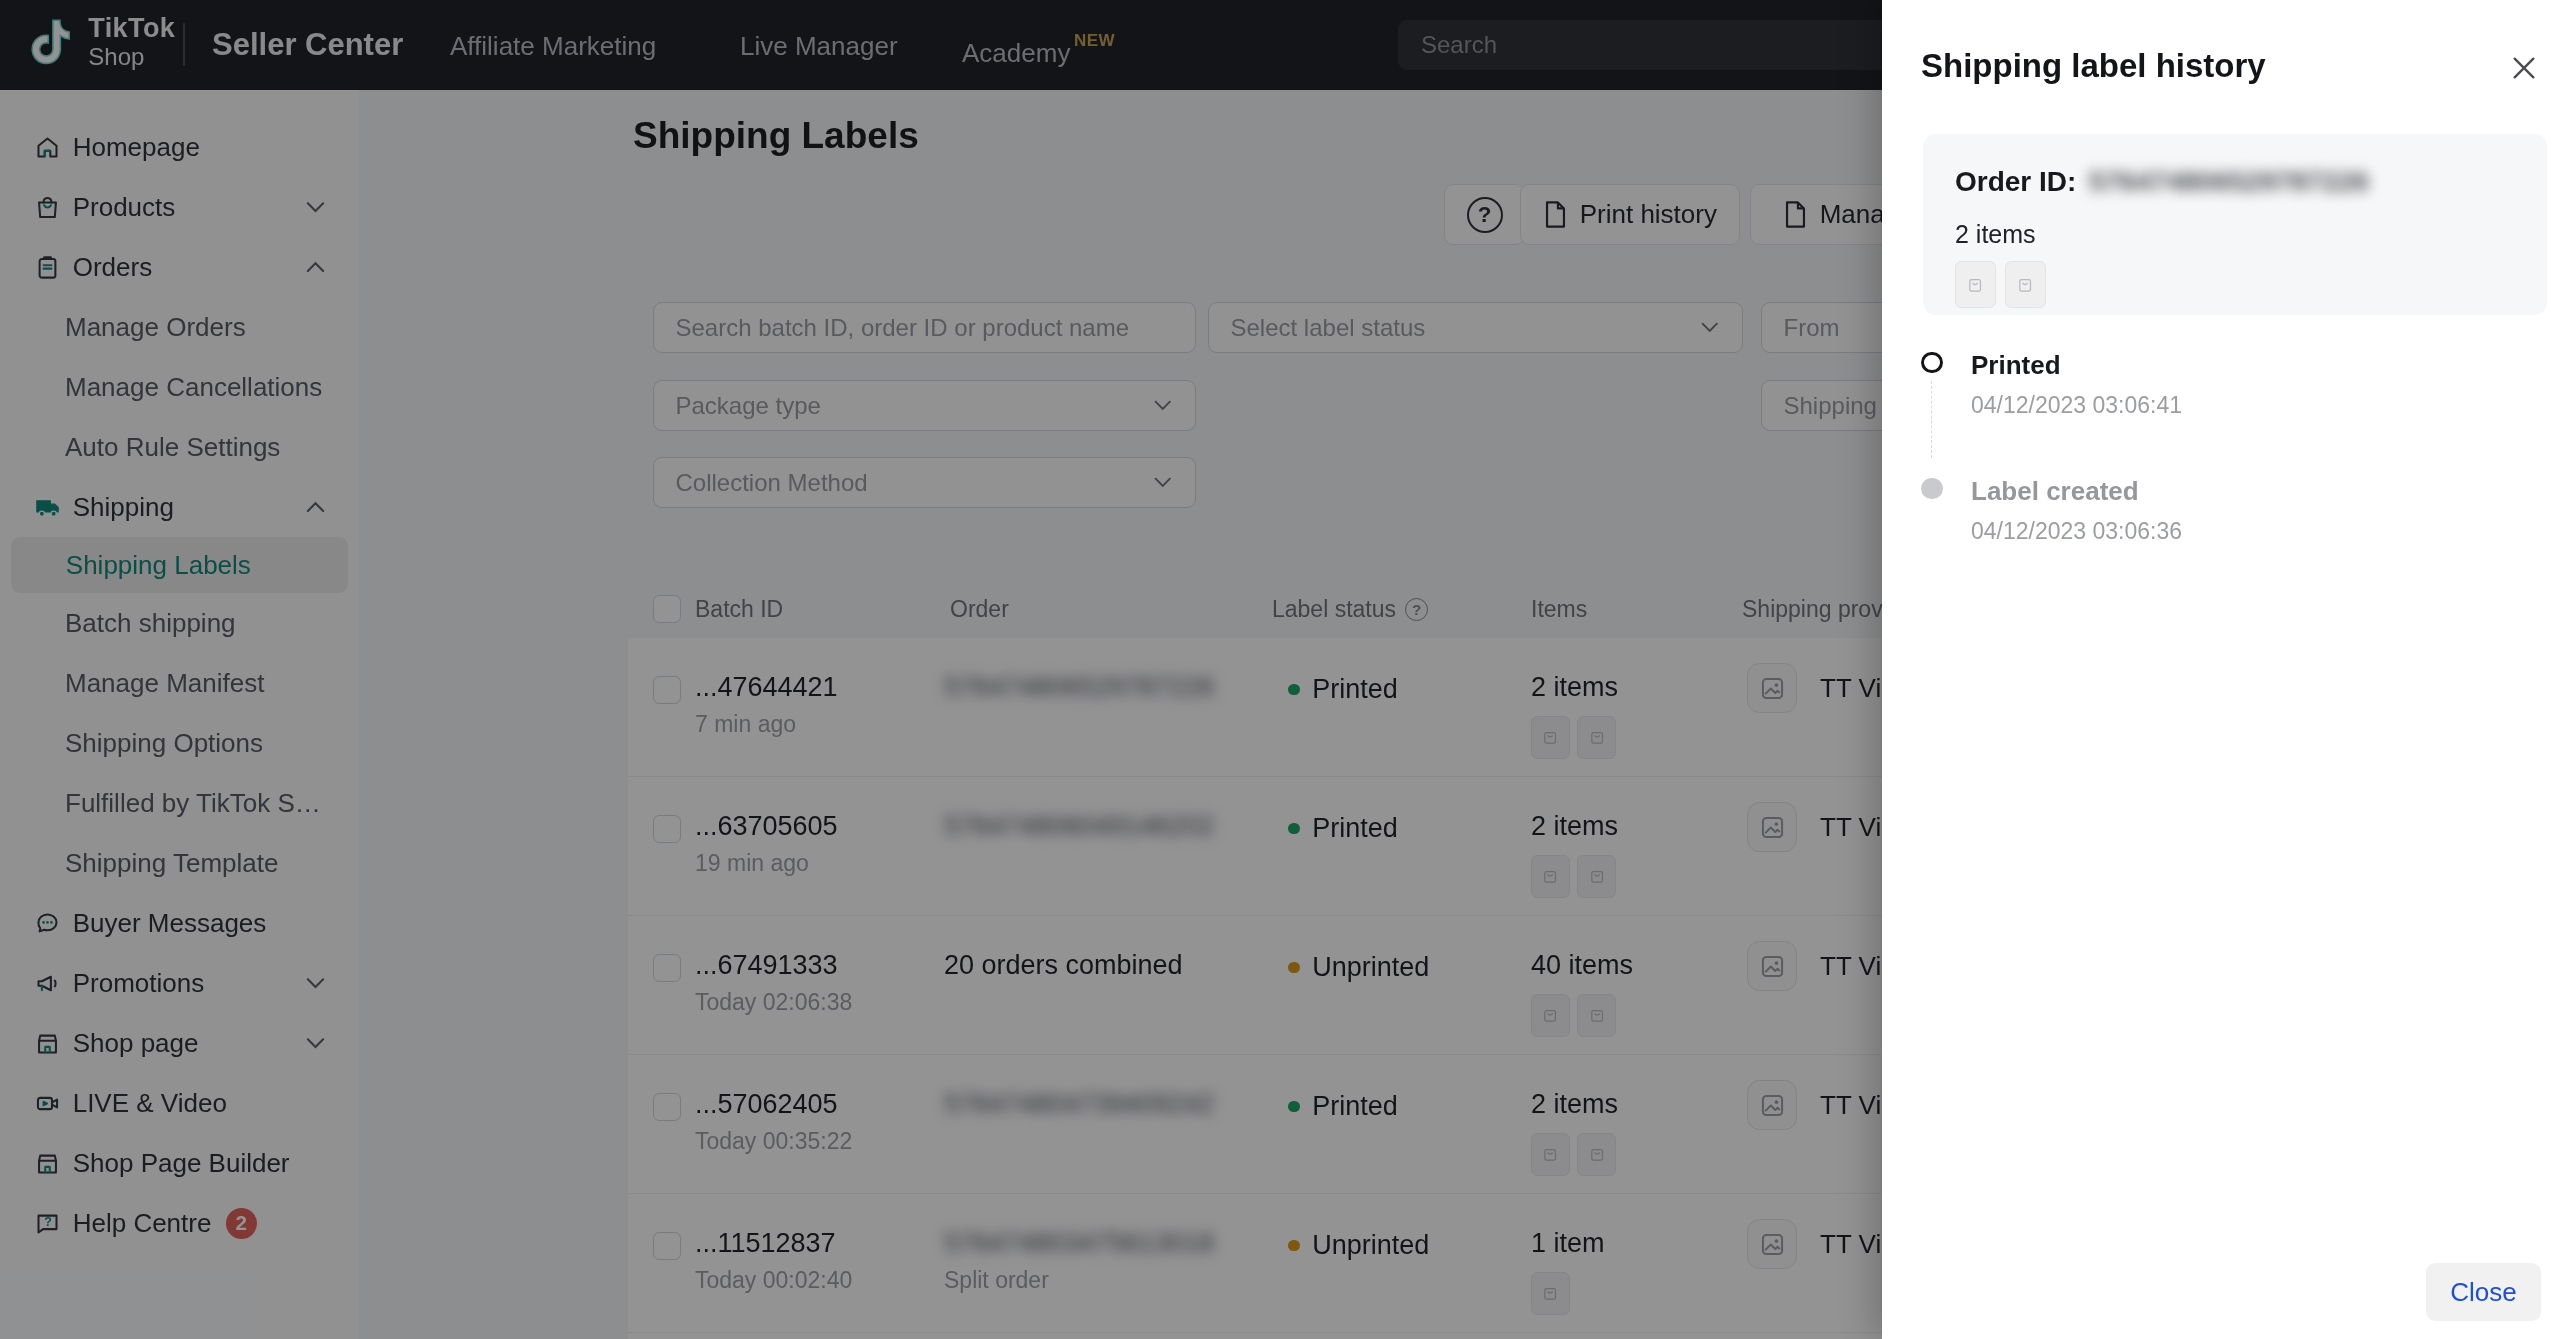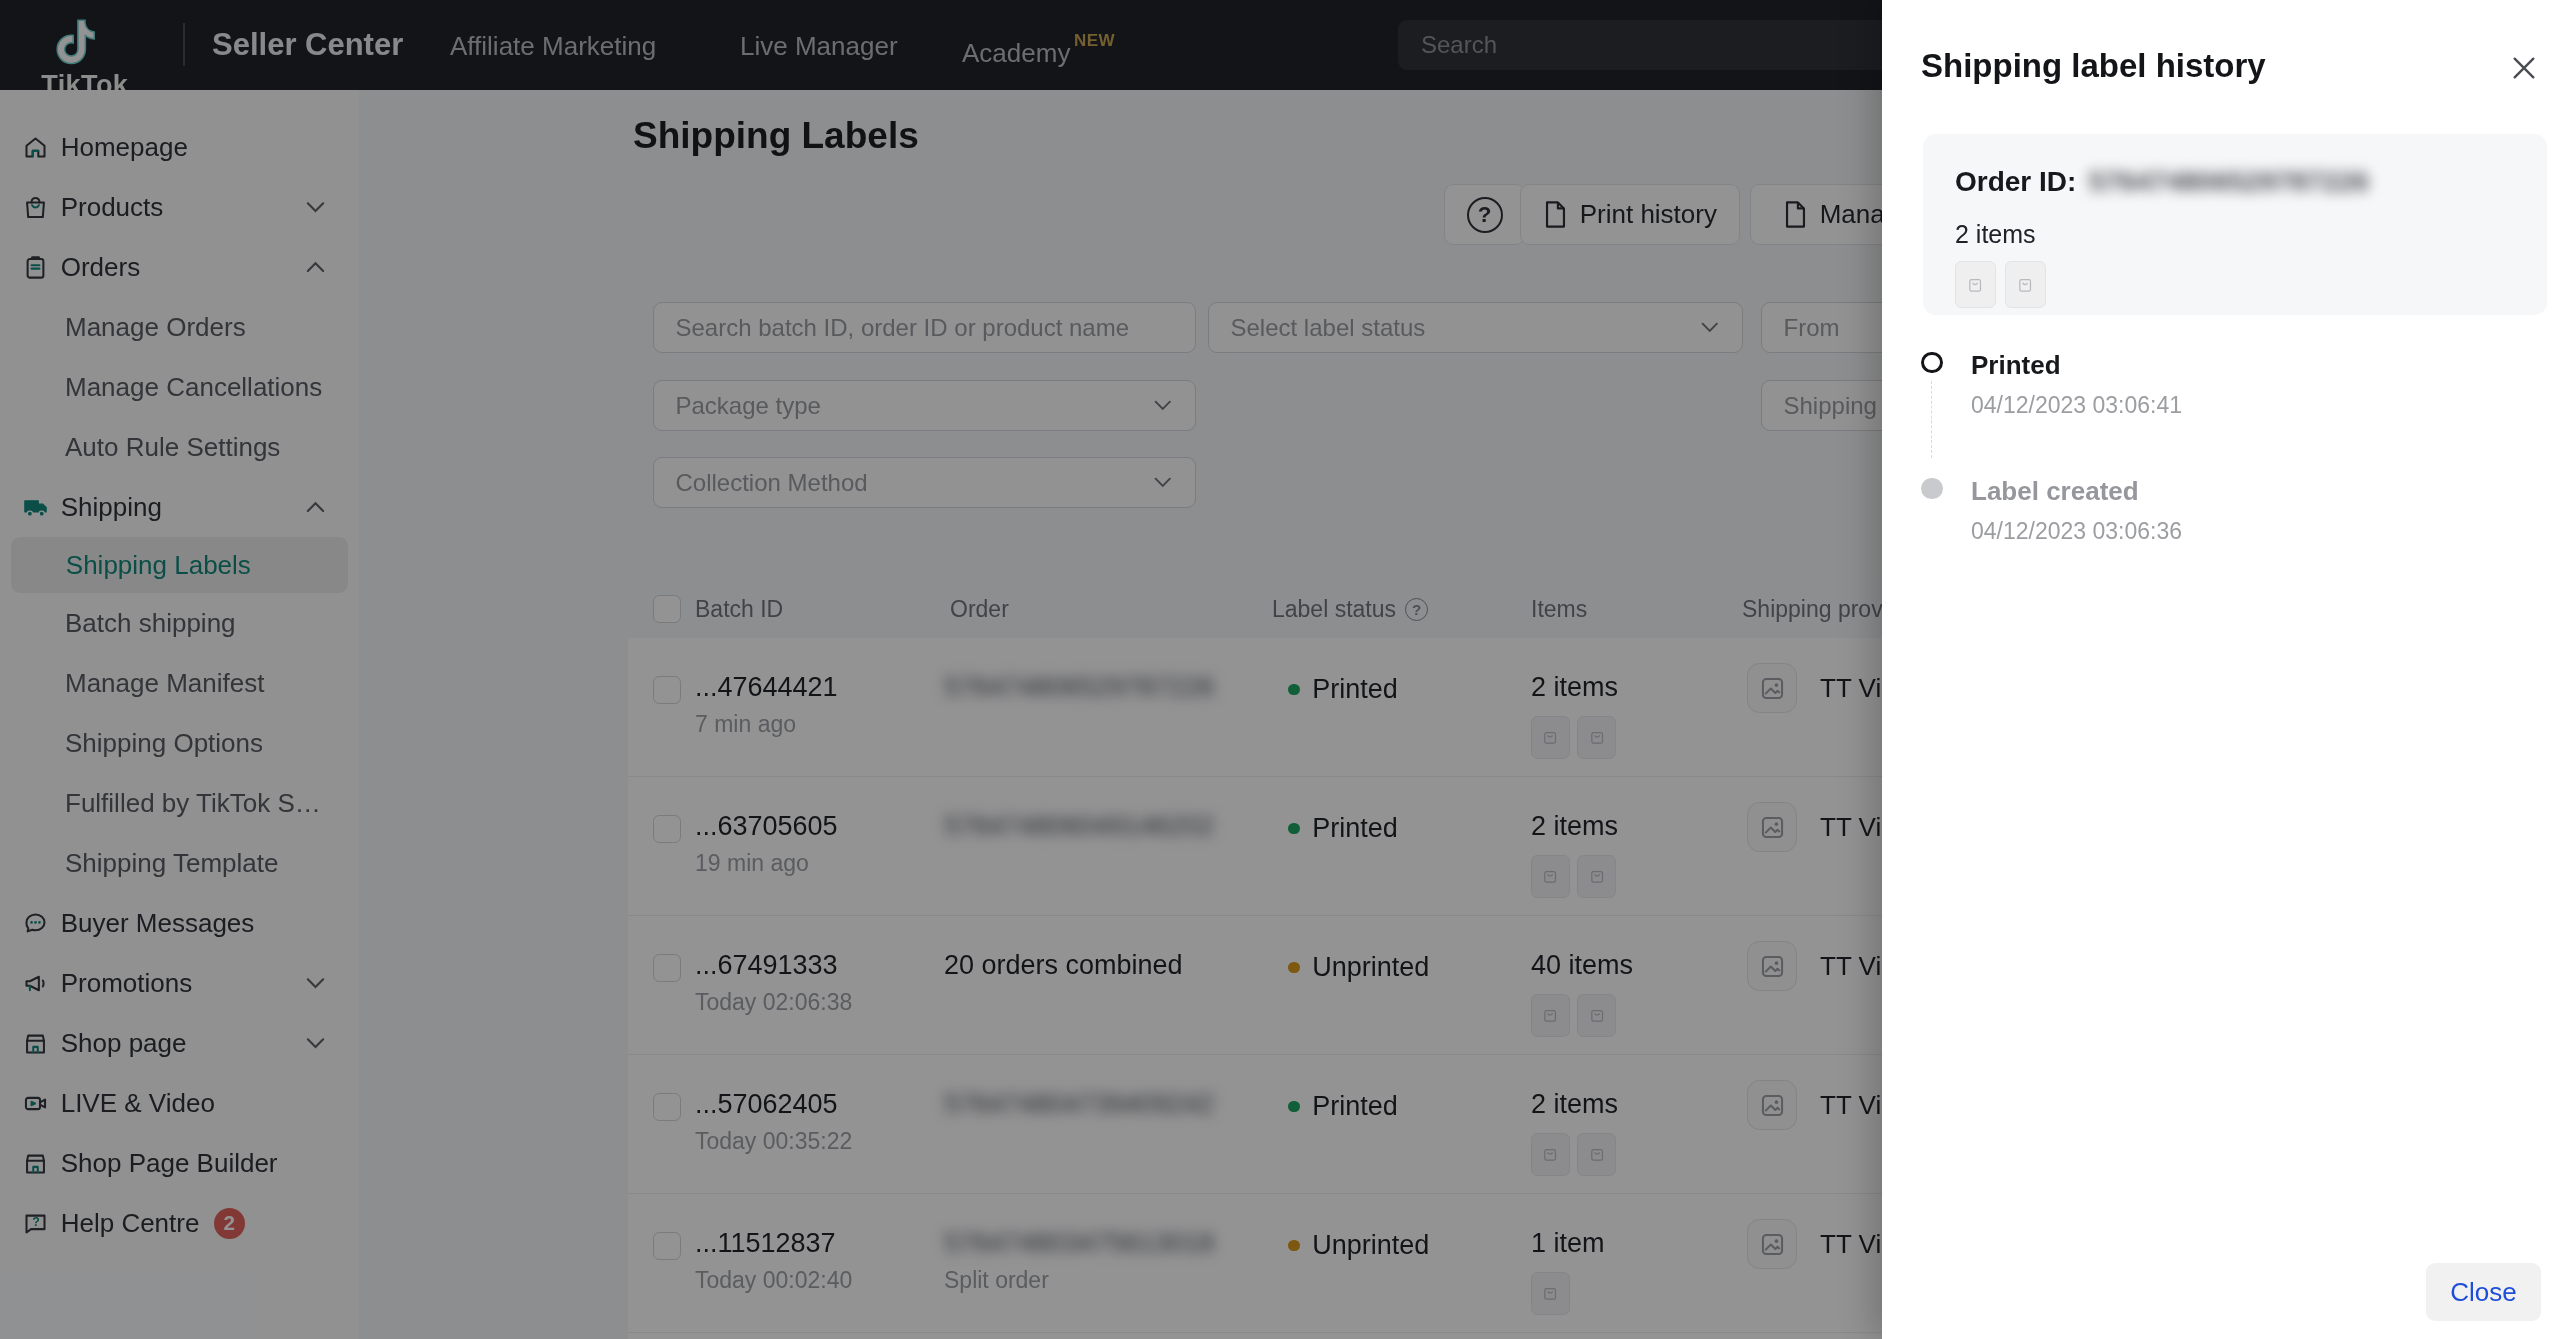--- a/index.html
+++ b/index.html
@@ -2,37 +2,37 @@
 <html style="font-size:14.3px"><head>
 <meta charset="utf-8">
 <style>
   * { margin:0; padding:0; box-sizing:border-box; }
   html,body { width:2576px; height:1339px; overflow:hidden; background:#f5f6f7;
     font-family:"Liberation Sans", sans-serif; }
   .app { position:relative; width:2576px; height:1339px; }
 
   
   .navbar { position:absolute; left:0; top:0; width:2576px; height:90px; background:#1b1d22; z-index:1; }
-  .logo-wrap { position:absolute; left:30.5px; top:12.5px; display:flex; align-items:center;flex-direction:column; }
+  .logo-wrap { position:absolute; left:30.5px; top:12.5px; display:flex; align-items:center; }
   .logo-note { width:47px; height:59px; }
   .brand-text { margin-left:10.8px; line-height:1; }
   .brand-line1 { color:#f2f2f3; font-size:27px; font-weight:bold; letter-spacing:0.4px; }
   .brand-line2 { color:#e7e7e9; font-size:24px; margin-top:2.7px; }
   .nav-divider { position:absolute; left:183px; top:23px; width:1.8px; height:43px; background:#43464c; }
   .app-name { position:absolute; left:212px; top:27px; color:#eceded; font-size:31px; font-weight:bold; }
   .nav-link { position:absolute; top:30.5px; color:#b9bcc2; font-size:26px; }
   .nav-link.l1 { left:450px; } .nav-link.l2 { left:740px; } .nav-link.l3 { left:962px; }
   .new-sup { color:#c8a24d; font-size:17px; font-weight:bold; vertical-align:16px; margin-left:3.6px; letter-spacing:0.4px; }
   .nav-search { position:absolute; left:1398px; top:20px; width:538px; height:50px; background:#2a2d33;
     border:none; border-radius:9px; color:#cfd1d4; font-size:24px; padding:0 23px; outline:none; }
   .nav-search::placeholder { color:#8d9095; }
 
   
   .sidebar { position:absolute; left:0; top:90px; width:359px; height:1249px; background:#fbfbfc; z-index:1; padding-top:27px; }
-  .sb-item { position:relative; height:60px; display:flex; align-items:center; padding-left:22px; cursor:pointer; }
+  .sb-item { position:relative; height:60px; display:flex; align-items:center; padding-left:34px; cursor:pointer; }
   .sb-item .ico { width:27px; height:27px; margin-right:11.7px; flex:0 0 27px; display:flex; align-items:center; }
   .sb-item .lbl { font-size:26px; color:#2b2e33; font-weight:500; white-space:nowrap; }
   .sb-item.sub { padding-left:65px; }
   .sb-item.sub .lbl { font-weight:400; color:#55585e; }
   .sb-item.selected { background:#ececec; border-radius:9px; margin:0 10.8px; padding-left:55px; height:56px; }
   .sb-item.selected .lbl { color:#0d8577; font-weight:400; }
   .sb-chev { position:absolute; right:32px; top:50%; margin-top:-7.2px; }
   .sb-badge { margin-left:14.3px; background:#e05e57; color:#fff; font-size:20.6px; min-width:31px; height:31px;
     border-radius:16px; display:flex; align-items:center; justify-content:center; font-weight:bold; }
   .ellip { max-width:269px; overflow:hidden; text-overflow:ellipsis; }

